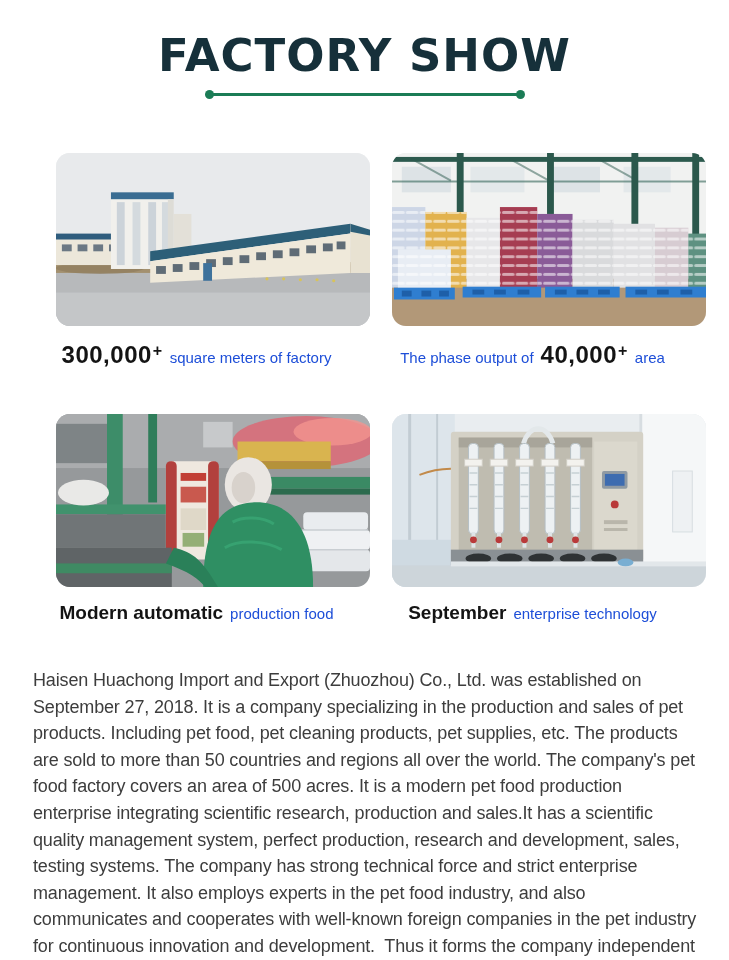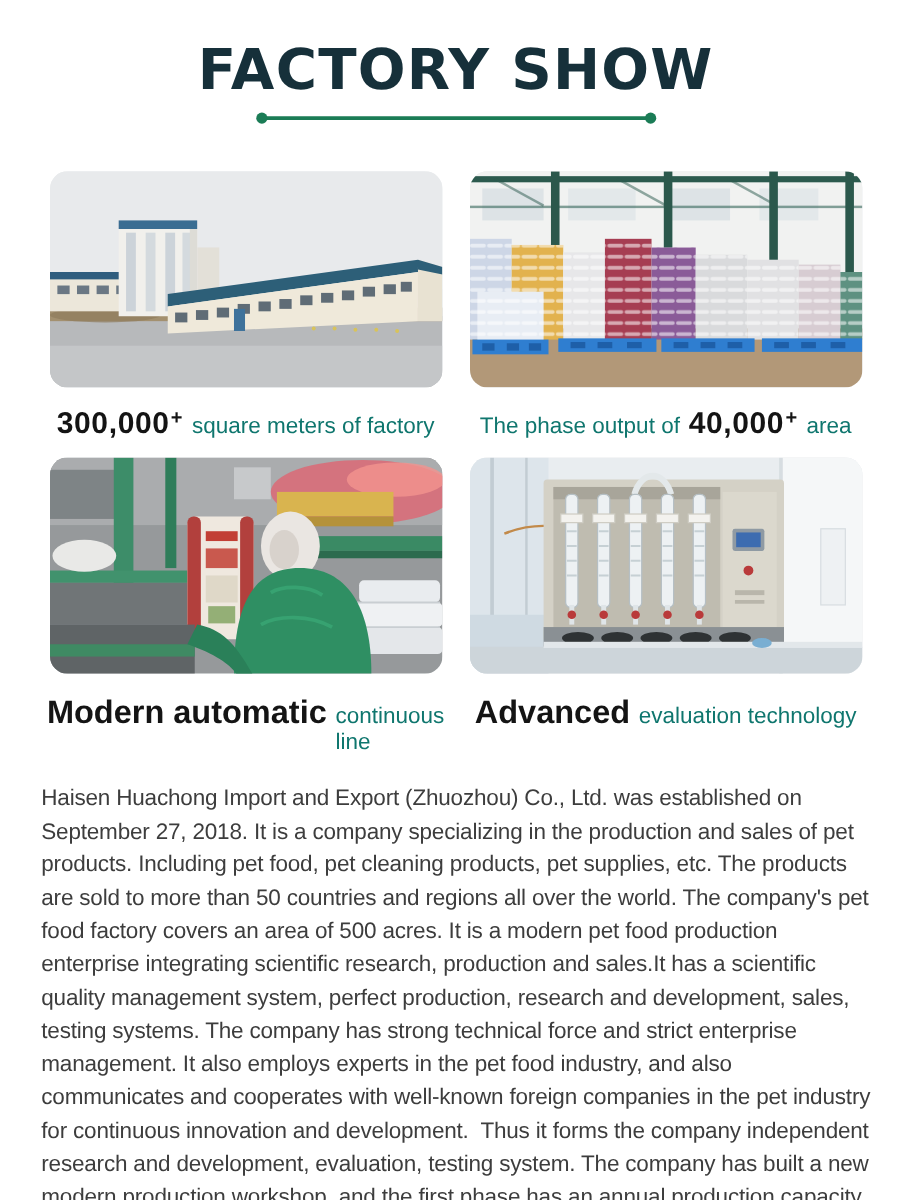--- a/index.html
+++ b/index.html
@@ -21,36 +21,36 @@
     content: ""; position: absolute; top: -3px; width: 9px; height: 9px;
     border-radius: 50%; background: #1b7c56;
   }
   .title-rule::before { left: -2px; }
   .title-rule::after  { right: -2px; }
 
   .gallery {
     display: grid; grid-template-columns: 314px 314px; column-gap: 22px;
     justify-content: center; margin-top: 41px;
   }
-  figure.card { margin: 0; }
+  figure.card { margin: 16px; }
   .photo {
     width: 314px; height: 173px; border-radius: 14px; overflow: hidden;
     background: #eceeef;
   }
   .photo svg { display: block; width: 100%; height: 100%; }
   .caption {
     display: flex; justify-content: center; align-items: baseline; gap: 7px;
     margin: 15px 2px 13px; min-height: 28px;
   }
   .caption span:empty { display: none; }
-  .cap-prefix, .cap-suffix { font-size: 18px; color: #0f766e; }
+  .cap-prefix, .cap-suffix { font-size: 15px; color: #1d4ed8; }
   .cap-strong { font-weight: bold; color: #141414; white-space: nowrap; }
   .cap-strong .cap-num { font-weight: bold; }
   .card.stat .cap-strong { font-size: 24px; letter-spacing: 0.5px; }
-  .card.label .cap-strong { font-size: 26px; }
+  .card.label .cap-strong { font-size: 19px; }
   .cap-sup {
     font-size: 16px; font-weight: bold; position: relative; top: -0.45em;
     margin-left: 1px; color: #141414;
   }
   .about {
     margin: 8px 32px 0 33px; font-size: 18px; line-height: 26.6px;
     color: #3d3d3d; letter-spacing: -0.15px; white-space: pre-wrap;
   }
 </style>
 </head>
@@ -227,21 +227,21 @@
           <ellipse cx="191" cy="75" rx="12" ry="16" fill="#d8d2cc"></ellipse>
           <path d="M150 176 C150 112 170 92 200 90 C240 88 262 118 262 176 Z" fill="#2f8f63"></path>
           <path d="M165 176 C150 150 140 140 120 136 L112 152 C135 160 146 168 152 176 Z" fill="#2a8059"></path>
           <path d="M180 110 C190 104 210 104 222 112" stroke="#37a271" stroke-width="3" fill="none"></path>
           <path d="M172 136 C186 128 212 128 230 138" stroke="#37a271" stroke-width="3" fill="none"></path>
         </svg>
       </div>
       <figcaption class="caption">
 
         <span class="cap-strong"><span class="cap-num">Modern automatic</span></span>
-        <span class="cap-suffix">continuous line</span>
+        <span class="cap-suffix">production food</span>
       </figcaption>
     </figure>
 
     <figure class="card label">
       <div class="photo">
         <svg viewBox="0 0 320 176" preserveAspectRatio="none">
           <rect width="320" height="176" fill="#e9edf0"></rect>
           <rect x="252" y="0" width="68" height="176" fill="#f5f7f8"></rect>
           <rect x="252" y="0" width="3" height="176" fill="#d7dde1"></rect>
           <rect x="286" y="58" width="20" height="62" fill="#eef1f3" stroke="#d7dde1"></rect>
@@ -318,22 +318,22 @@
               <ellipse cx="184" cy="147" rx="13" ry="5"></ellipse>
               <ellipse cx="216" cy="147" rx="13" ry="5"></ellipse>
           </g>
           <rect x="0" y="154" width="320" height="22" fill="#cdd5da"></rect>
           <rect x="60" y="150" width="260" height="5" fill="#e2e7ea"></rect>
           <ellipse cx="238" cy="151" rx="8" ry="4" fill="#79aed2"></ellipse>
         </svg>
       </div>
       <figcaption class="caption">
 
-        <span class="cap-strong"><span class="cap-num">Advanced</span></span>
-        <span class="cap-suffix">evaluation technology</span>
+        <span class="cap-strong"><span class="cap-num">September</span></span>
+        <span class="cap-suffix">enterprise technology</span>
       </figcaption>
     </figure>
 
   </div>
 
   <p class="about">Haisen Huachong Import and Export (Zhuozhou) Co., Ltd. was established on September 27, 2018. It is a company specializing in the production and sales of pet products. Including pet food, pet cleaning products, pet supplies, etc. The products are sold to more than 50 countries and regions all over the world. The company's pet food factory covers an area of 500 acres. It is a modern pet food production enterprise integrating scientific research, production and sales.It has a scientific quality management system, perfect production, research and development, sales, testing systems. The company has strong technical force and strict enterprise management. It also employs experts in the pet food industry, and also communicates and cooperates with well-known foreign companies in the pet industry for continuous innovation and development.  Thus it forms the company independent research and development, evaluation, testing system. The company has built a new modern production workshop, and the first phase has an annual production capacity of 50,000 tons of pet food.</p>
 
 </div>
 
 </body></html>

